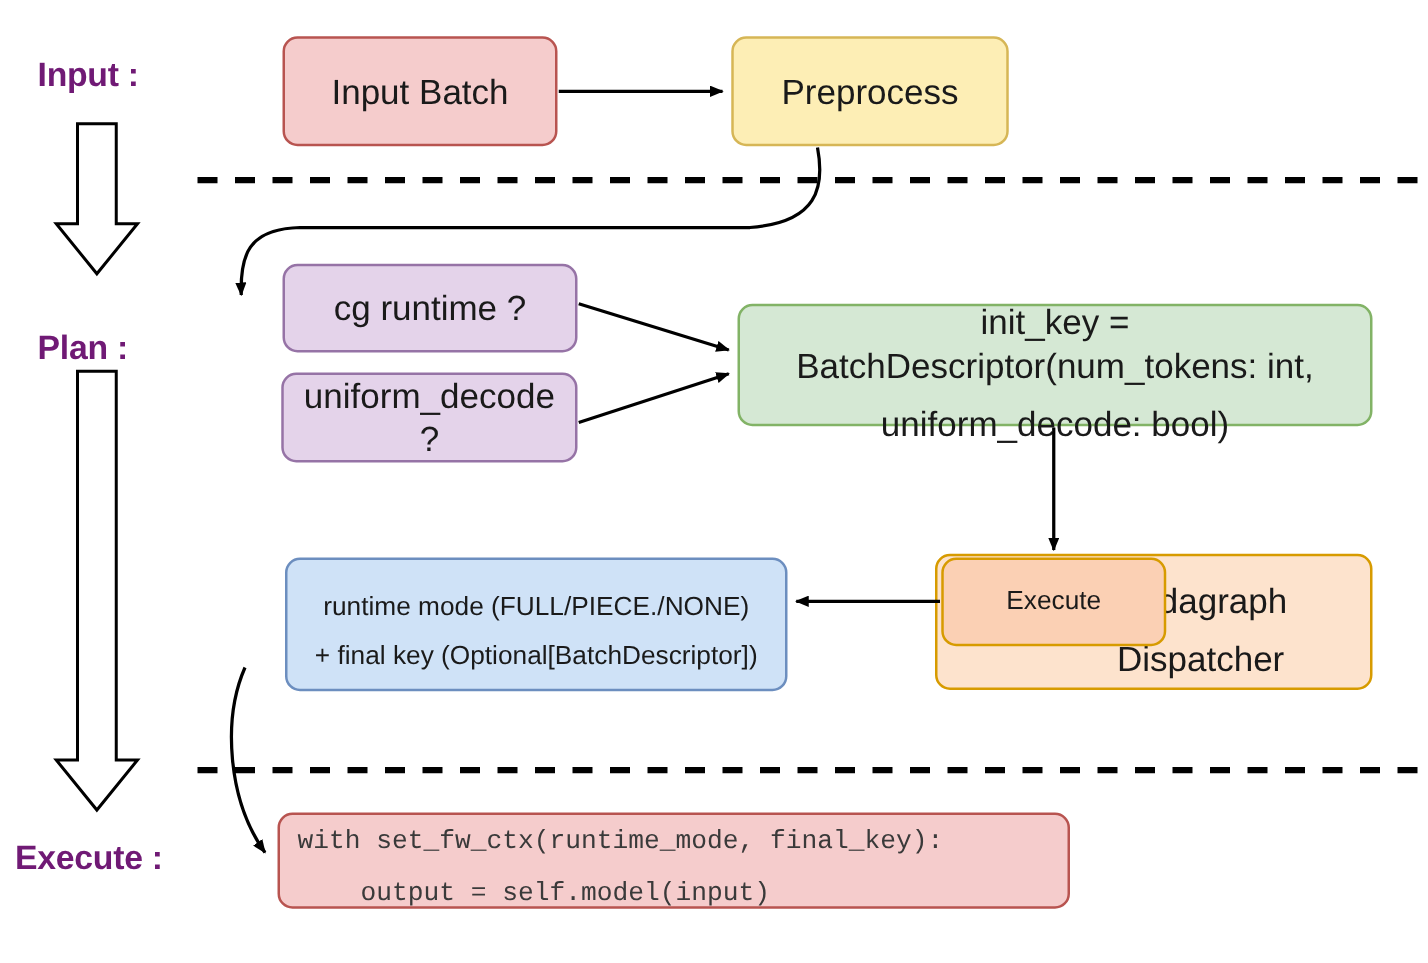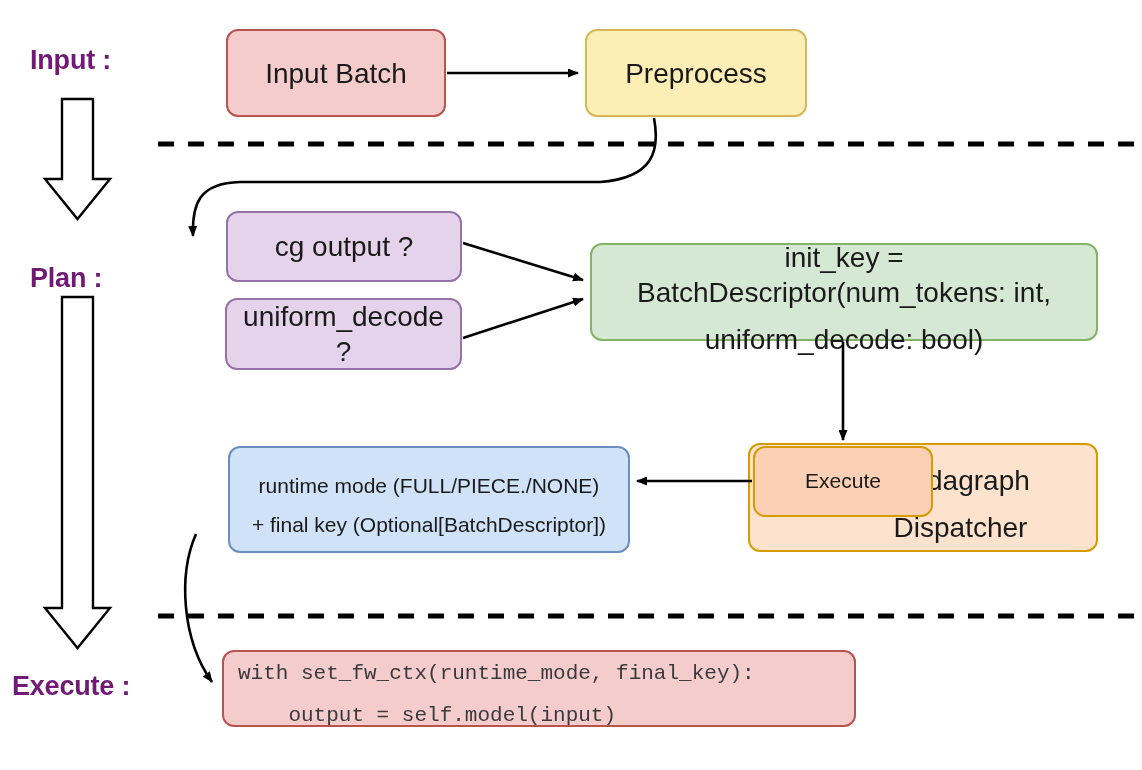--- a/index.html
+++ b/index.html
@@ -74,21 +74,21 @@
 
   <div class="node" style="left:226px; top:29px; width:220px; height:88px; background:#f5cccc; border-color:#b85450;">
     <span>Input Batch</span>
   </div>
 
   <div class="node" style="left:585px; top:29px; width:222px; height:88px; background:#fdeeb5; border-color:#d6b656;">
     <span>Preprocess</span>
   </div>
 
   <div class="node" style="left:226px; top:211px; width:236px; height:71px; background:#e4d3ea; border-color:#9673a6;">
-    <span>cg output ?</span>
+    <span>cg runtime ?</span>
   </div>
 
   <div class="node" style="left:225px; top:298px; width:237px; height:72px; background:#e4d3ea; border-color:#9673a6;">
     <span>uniform_decode ?</span>
   </div>
 
   <div class="node" style="left:590px; top:243px; width:508px; height:98px; background:#d5e8d4; border-color:#82b366; flex-direction:column;">
     <span class="inner-line">init_key = BatchDescriptor(num_tokens: int,</span>
     <span class="inner-line">uniform_decode: bool)</span>
   </div>

